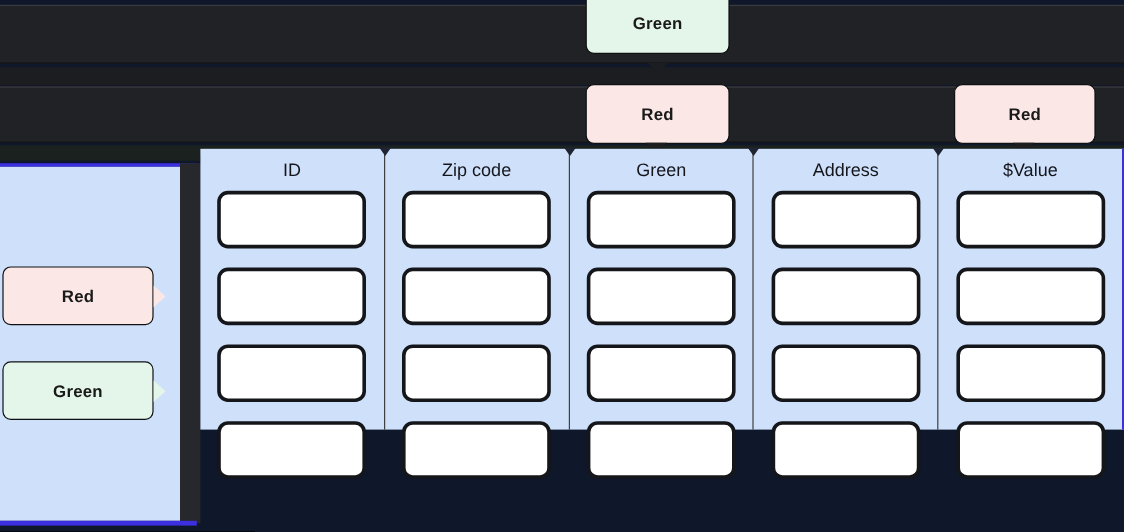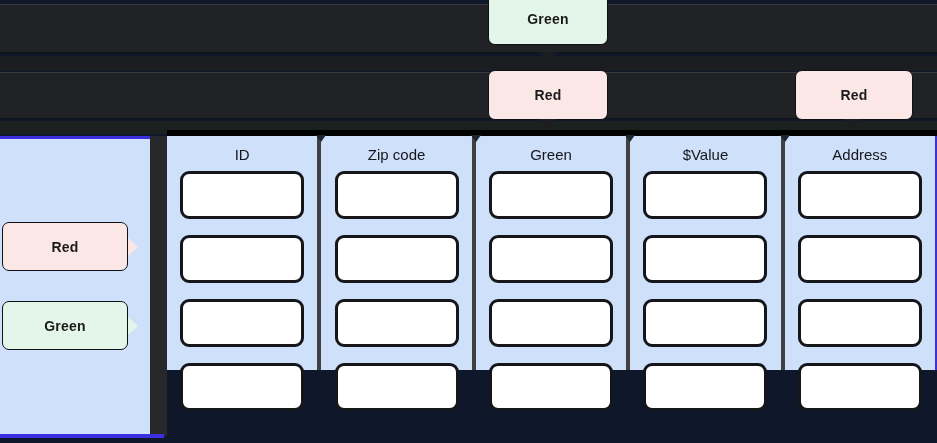--- a/index.html
+++ b/index.html
@@ -131,32 +131,32 @@
   #tail-green-side {
     left: 128px; top: 317px;
     border-left: 10px solid #e4f5e9;
     z-index: 4;
   }
 
   
   #table {
     position: absolute;
     left: 167px;
-    top: 136px;
+    top: 124px;
     width: 770px;
     height: 234px;
     background: #cfe0fb;
     display: flex;
     border-right: 2px solid #3b2fe0;
   }
 
   .col {
     position: relative;
     flex: 1 1 0;
-    border-left: 4px solid #404040;
+    border-left: 1px solid #404040;
     display: flex;
     flex-direction: column;
     align-items: center;
   }
   .col:first-child { border-left: none; }
 
   
   .col-caret {
     position: absolute;
     top: -1px;
@@ -275,34 +275,34 @@
       <div class="cells">
         <div class="cell"></div>
         <div class="cell"></div>
         <div class="cell"></div>
         <div class="cell"></div>
       </div>
     </div>
 
     <div class="col">
       <div class="col-caret"></div>
+      <div class="col-header">Address</div>
+      <div class="cells">
+        <div class="cell"></div>
+        <div class="cell"></div>
+        <div class="cell"></div>
+        <div class="cell"></div>
+      </div>
+    </div>
+
+    <div class="col">
+      <div class="col-caret"></div>
       <div class="col-header">$Value</div>
       <div class="cells">
         <div class="cell"></div>
         <div class="cell"></div>
         <div class="cell"></div>
         <div class="cell"></div>
       </div>
     </div>
 
-    <div class="col">
-      <div class="col-caret"></div>
-      <div class="col-header">Address</div>
-      <div class="cells">
-        <div class="cell"></div>
-        <div class="cell"></div>
-        <div class="cell"></div>
-        <div class="cell"></div>
-      </div>
-    </div>
-
   </div>
 </div>
 
 </body></html>

